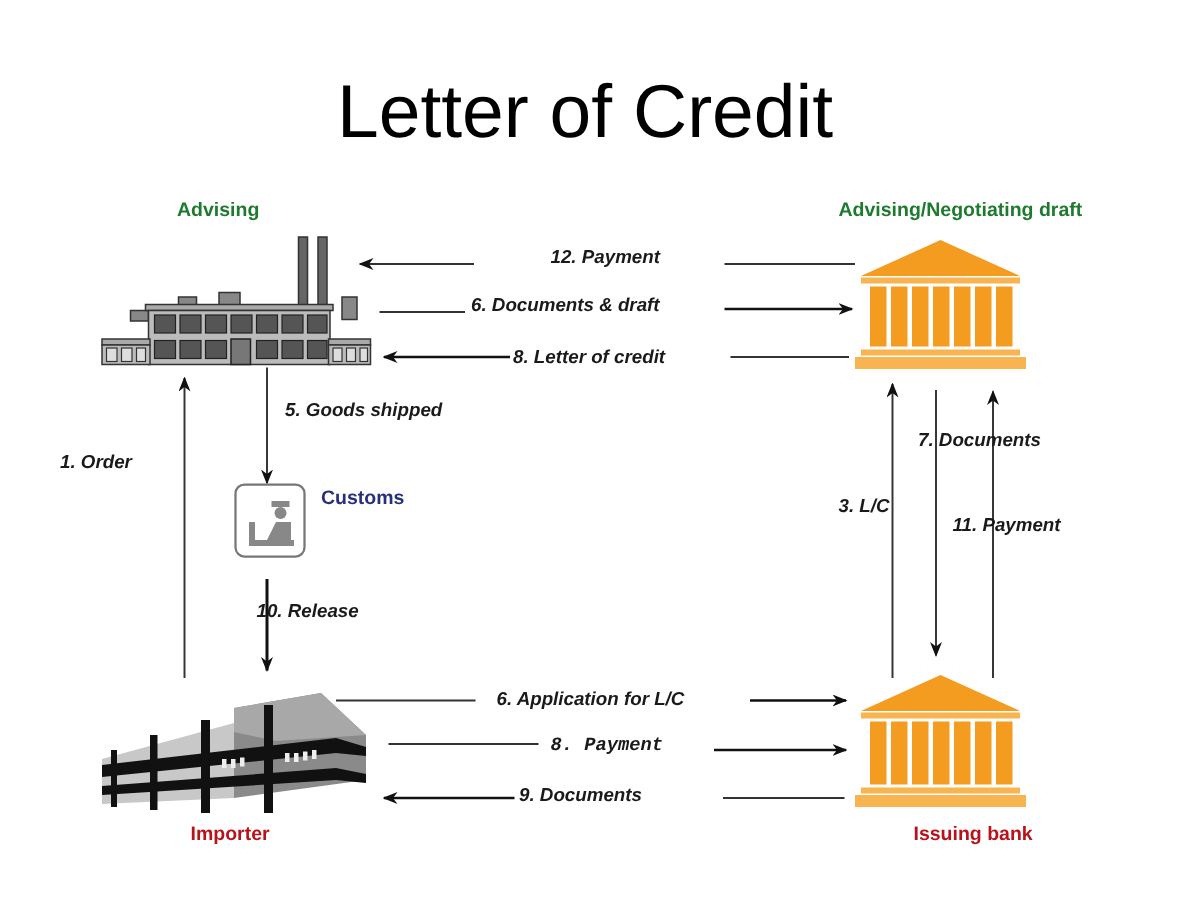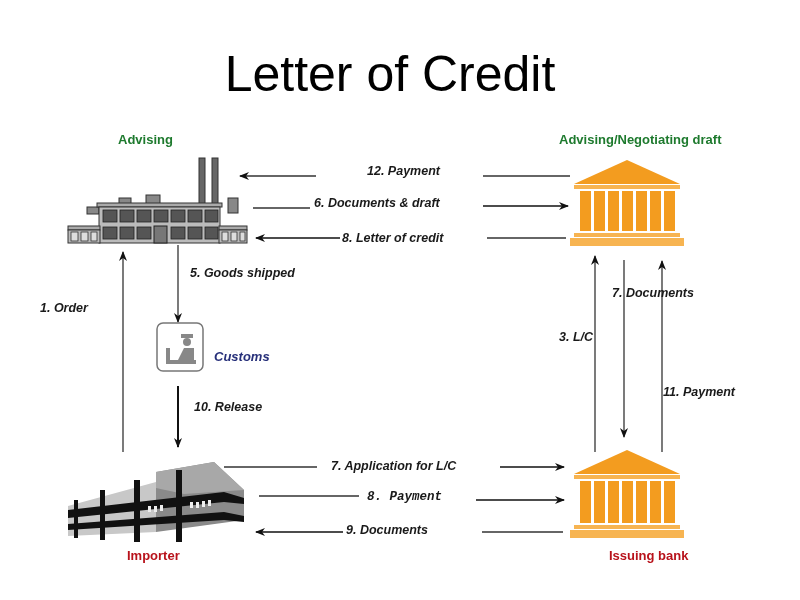--- a/index.html
+++ b/index.html
@@ -116,21 +116,21 @@
 </svg>
 
 <svg class="abs" style="left:156px; top:322px;" width="48" height="50" viewBox="0 0 48 50">
   <rect x="1" y="1" width="46" height="48" rx="6" fill="#fff" stroke="#777" stroke-width="1.5"></rect>
   <rect x="25" y="12" width="12" height="4" fill="#888"></rect>
   <circle cx="31" cy="20" r="4" fill="#888"></circle>
   <polygon points="22,38 28,26 38,26 38,38" fill="#888"></polygon>
   <rect x="10" y="26" width="4" height="14" fill="#888"></rect>
   <rect x="10" y="38" width="30" height="4" fill="#888"></rect>
 </svg>
-<div class="abs party navy" style="left:214px; top:349px;font-style:italic;">Customs</div>
+<div class="abs party navy" style="left:214px; top:324px;">Customs</div>
 
 <svg class="abs" style="left:64px; top:458px;" width="182" height="84" viewBox="0 0 182 84">
   <polygon points="92,14 150,4 180,32 180,62 92,74" fill="#8a8a8a"></polygon>
   <polygon points="92,14 150,4 180,32 120,36 92,30" fill="#a8a8a8"></polygon>
   <polygon points="4,48 92,24 92,74 4,78" fill="#c8c8c8"></polygon>
   <polygon points="4,52 160,34 180,40 180,46 160,44 4,60" fill="#111"></polygon>
   <polygon points="4,66 160,54 180,58 180,64 160,62 4,72" fill="#111"></polygon>
   <g fill="#111">
     <rect x="10" y="42" width="4" height="38"></rect>
     <rect x="36" y="32" width="5" height="50"></rect>
@@ -164,19 +164,19 @@
   <rect x="6" y="77" width="106" height="4" fill="#f7b451"></rect>
   <rect x="2" y="82" width="114" height="8" fill="#f7b451"></rect>
 </svg>
 <div class="abs party red" style="left:598px; top:548px;padding-left:11px;">Issuing bank</div>
 
 <div class="abs step" style="left:367px; top:164px;font-style:italic;">12. Payment</div>
 <div class="abs step" style="left:314px; top:196px;">6. Documents &amp;  draft</div>
 <div class="abs step" style="left:342px; top:231px;">8. Letter of credit</div>
 <div class="abs step" style="left:190px; top:266px;">5. Goods shipped</div>
 <div class="abs step" style="left:40px; top:301px;">1. Order</div>
-<div class="abs step" style="left:194px; top:400px;">10. Release</div>
+<div class="abs step" style="left:171px; top:400px;">10. Release</div>
 <div class="abs step" style="left:612px; top:286px;">7. Documents</div>
 <div class="abs step" style="left:559px; top:330px;">3. L/C</div>
-<div class="abs step" style="left:663px; top:343px;margin-top:42px;">11. Payment</div>
-<div class="abs step" style="left:331px; top:459px;">7. Application for L/C</div>
+<div class="abs step" style="left:635px; top:343px;">11. Payment</div>
+<div class="abs step" style="left:331px; top:459px;">6. Application for L/C</div>
 <div class="abs step" style="left:367px; top:490px;font-family:Liberation Mono, monospace;">8. Payment</div>
 <div class="abs step" style="left:346px; top:523px;">9. Documents</div>
 
 </body></html>

